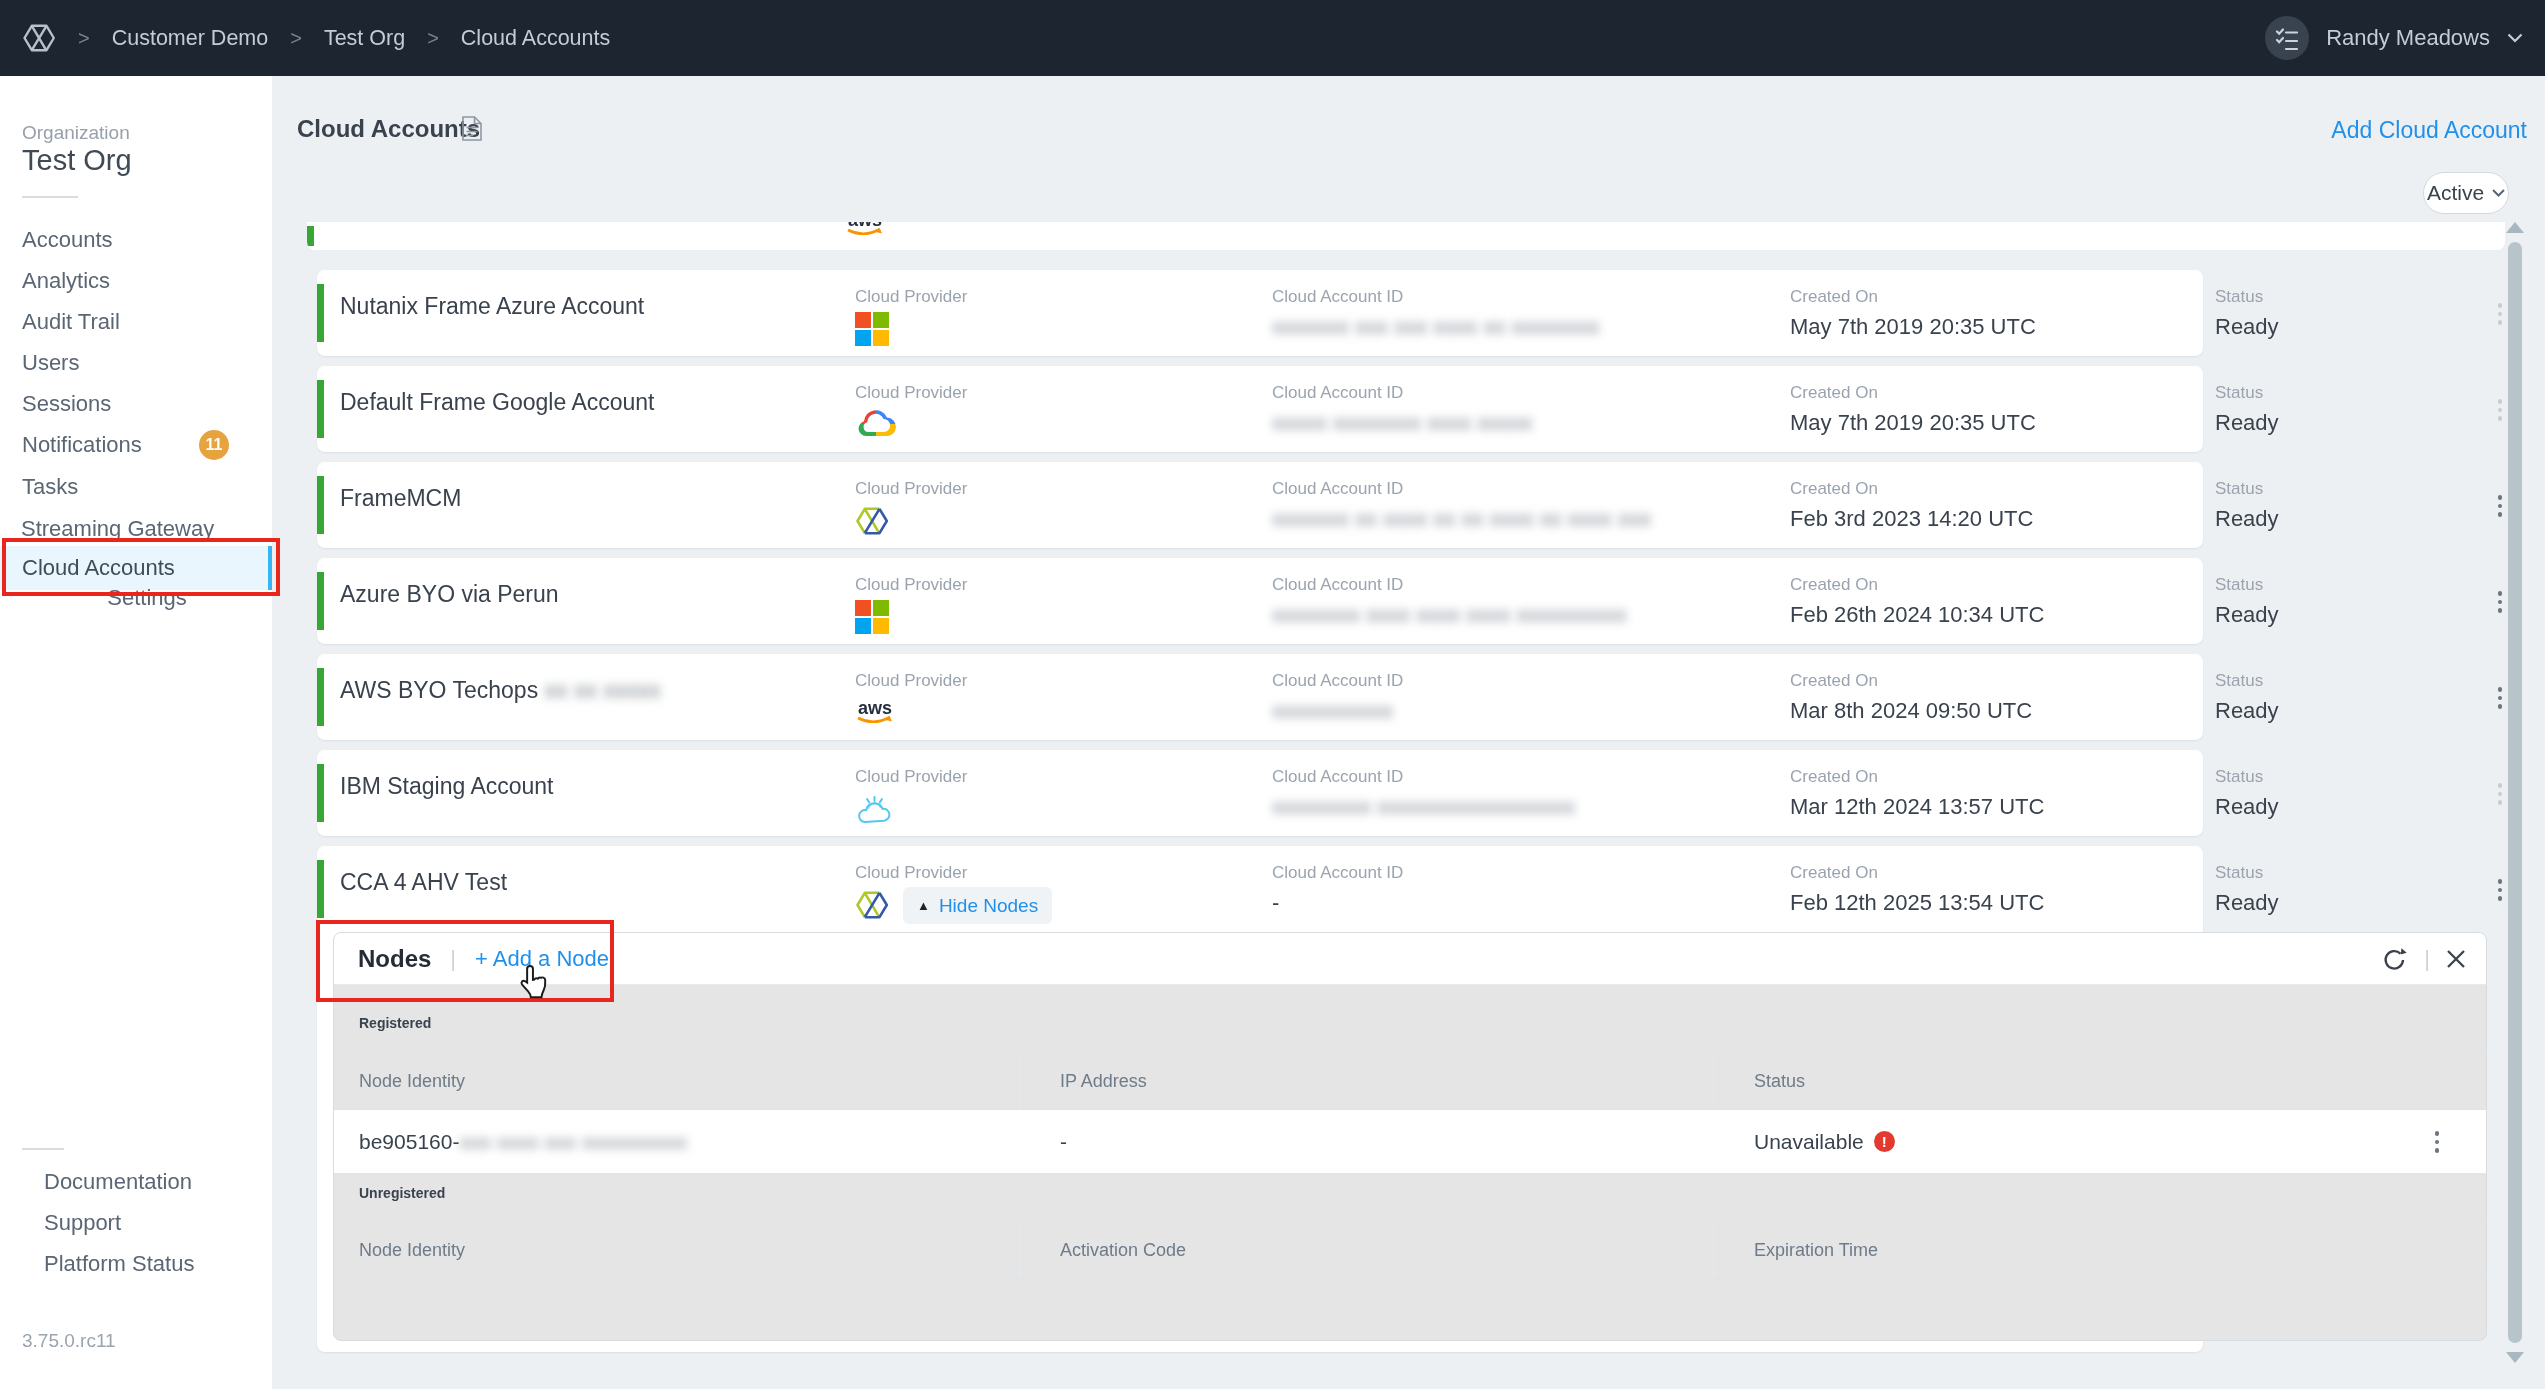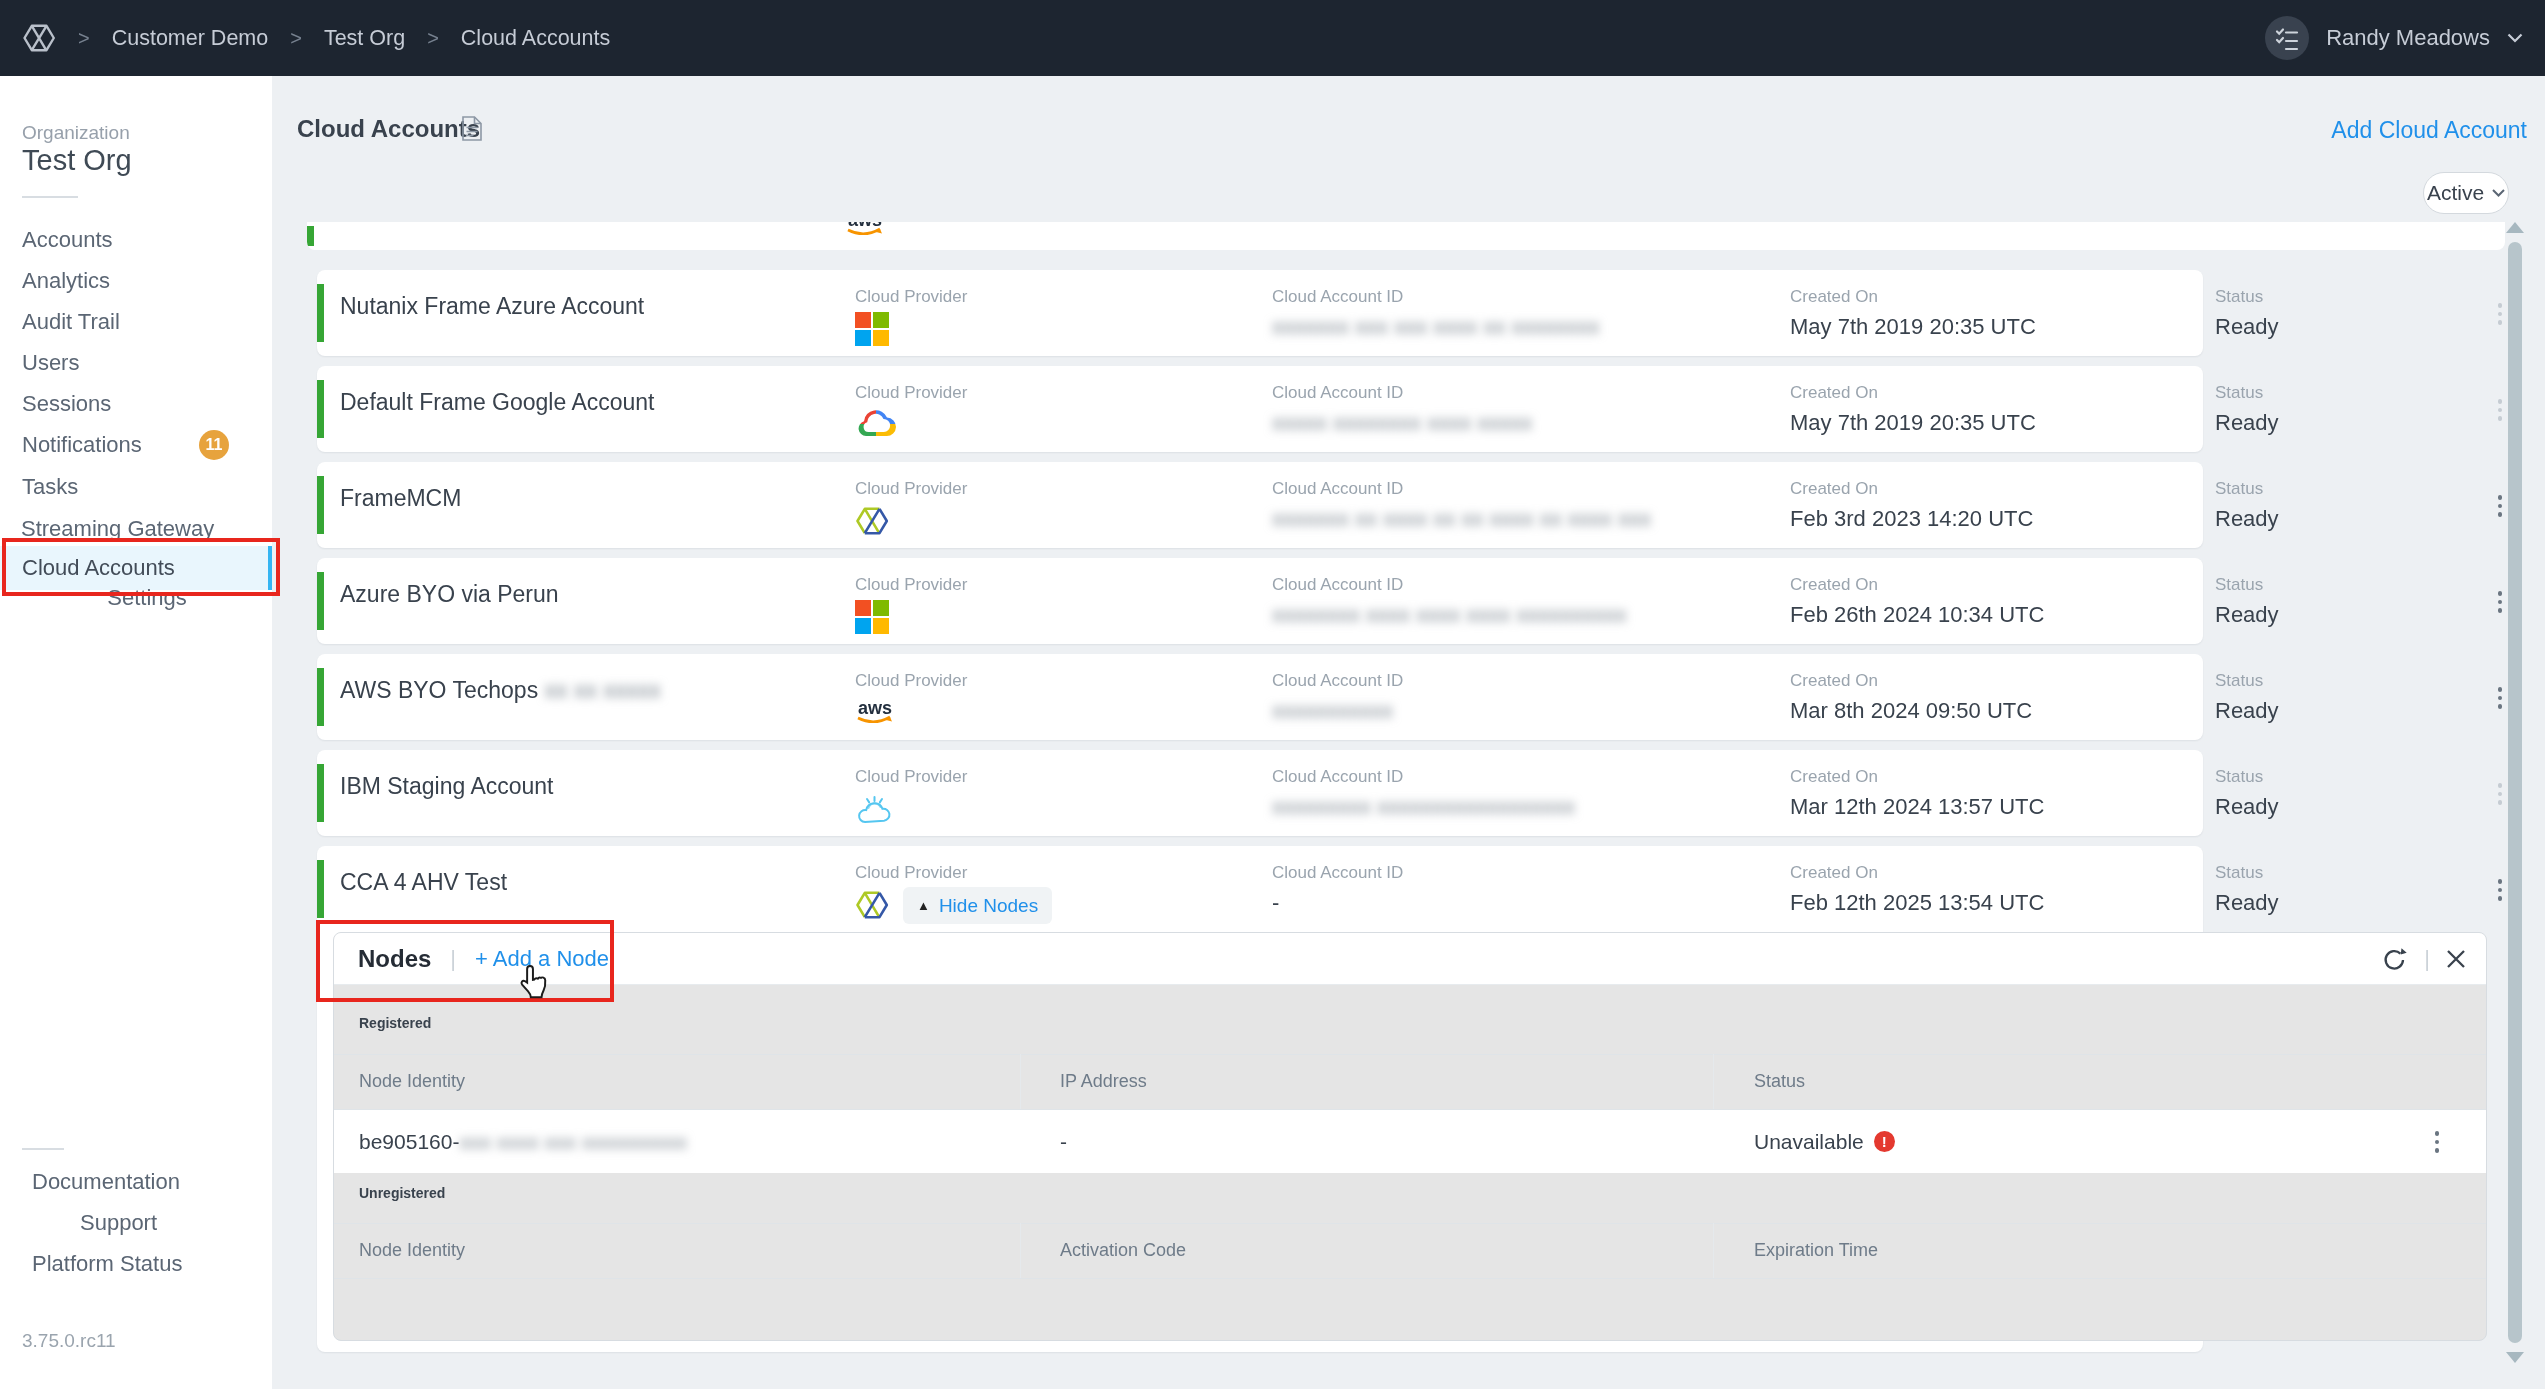--- a/index.html
+++ b/index.html
@@ -23,21 +23,21 @@
   .org-name  { position:absolute; left:22px; top:68px; font-size:29px; color:#3f4a55; }
   .side-div  { position:absolute; left:22px; width:56px; height:0; border-top:2px solid #d8dde2; }
   .sitem { position:absolute; left:0; width:272px; height:32px; line-height:32px; padding-left:22px;
            font-size:22px; color:#5b6674; cursor:pointer; }
   .sitem-active-bg { position:absolute; left:0; top:470px; width:272px; height:44px; background:#e9f6fd;
            border-right:4px solid #35b5f2; }
   .sitem.active { color:#424c58; }
   .badge { position:absolute; left:199px; top:1px; width:30px; height:30px; border-radius:50%;
            background:#e7a33d; color:#fff; font-size:16px; font-weight:bold; line-height:30px;
            text-align:center; padding:0; }
-  .sfoot { position:absolute; left:4px; width:272px; height:30px; line-height:30px; padding-left:28px;
+  .sfoot { position:absolute; left:16px; width:272px; height:30px; line-height:30px; padding-left:28px;
            font-size:22px; color:#5b6674; cursor:pointer; }
   .version { position:absolute; left:22px; top:1254px; font-size:19px; color:#9aa4ae; }
   
   .annot { position:absolute; border:4px solid #e8261d; z-index:60; pointer-events:none; }
   
   .page-title { position:absolute; left:297px; top:115px; font-size:24px; font-weight:bold; color:#39424d; }
   .title-doc-icon { position:absolute; left:462px; top:116px; cursor:pointer; }
   .add-link { position:absolute; right:18px; top:117px; font-size:23px; color:#2090ea; cursor:pointer; }
   .filter-pill { position:absolute; left:2423px; top:172px; width:86px; height:42px; border:1.5px solid #d4d9de;
            border-radius:21px; background:#fff; display:flex; align-items:center; justify-content:center;
@@ -145,21 +145,21 @@
     <span>Notifications</span>
     <span class="badge">11</span>
   </div>
   <div class="sitem" style="top:395px;">Tasks</div>
   <div class="sitem" style="top:437px;padding-left:21px;">Streaming Gateway</div>
   <div class="sitem active" style="top:476px;">Cloud Accounts</div>
   <div class="sitem" style="top:506px;text-align:center;">Settings</div>
 
   <div class="side-div" style="top:1072px; width:42px;"></div>
   <div class="sfoot" style="top:1091px;">Documentation</div>
-  <div class="sfoot" style="top:1132px;margin-left:48px;">Support</div>
+  <div class="sfoot" style="top:1132px;">Support</div>
   <div class="sfoot" style="top:1173px;">Platform Status</div>
   <div class="version">3.75.0.rc11</div>
 </div>
 
 <div class="annot" style="left:2px; top:538px; width:278px; height:58px;"></div>
 
 <div class="page-title">Cloud Accounts</div>
 <span class="title-doc-icon">
   <svg width="20" height="25" viewBox="0 0 20 25" fill="none" stroke="#8d98a5" stroke-width="1.6">
     <path d="M1 1 h11.5 l6.5 6.5 V24 H1 Z"></path>

